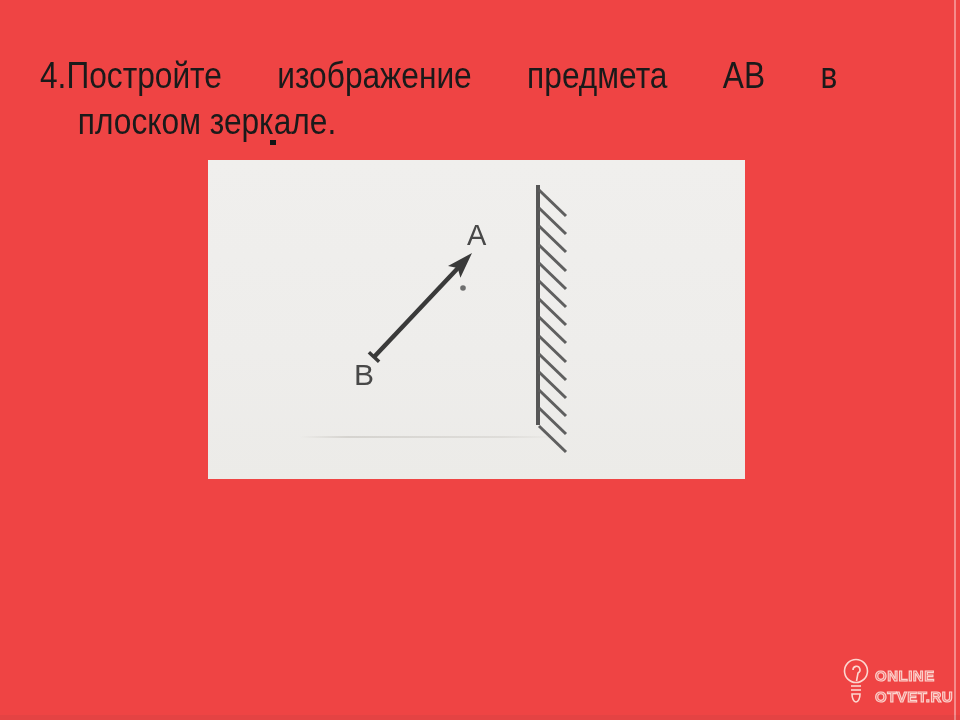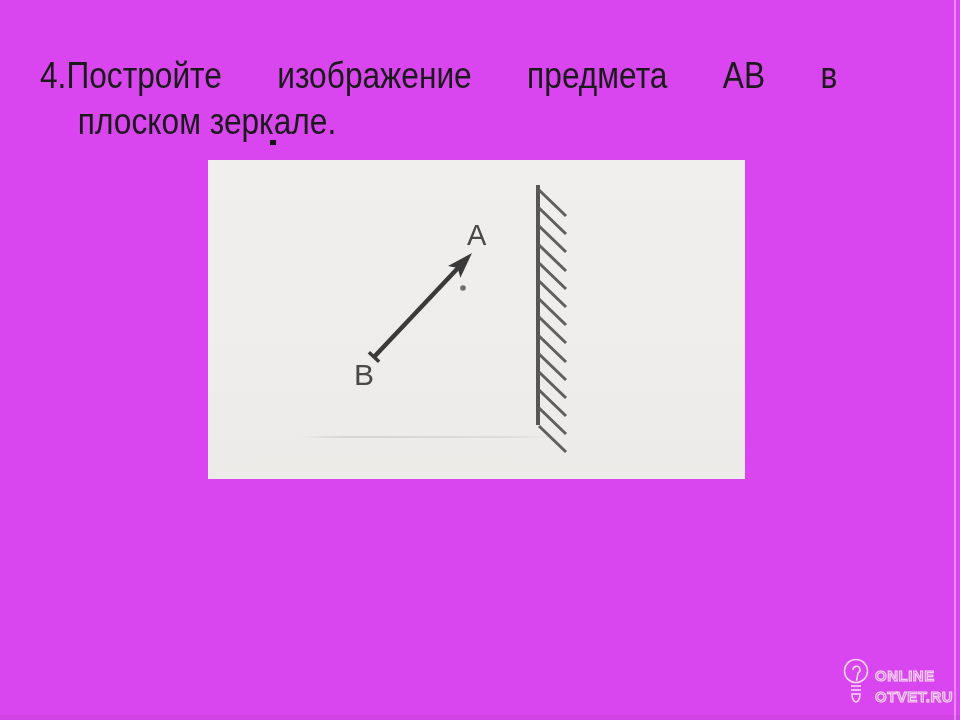--- a/index.html
+++ b/index.html
@@ -1,19 +1,19 @@
 <!DOCTYPE html>
 <html><head>
 <meta charset="utf-8">
 <style>
   html,body{margin:0;padding:0;}
   body{width:960px;height:720px;overflow:hidden;font-family:"Liberation Sans",sans-serif;}
   .slide{
     position:relative;width:960px;height:720px;
-    background:#d946ef;
+    background:#ef4444;
   }
   
   .edge-strip-right{
     position:absolute;top:0;bottom:0;right:4px;width:2px;
     background:rgba(255,255,255,0.38);
   }
   .edge-shade-bottom{
     position:absolute;left:0;right:0;bottom:0;height:5px;
     background:rgba(60,55,50,0.06);
   }

